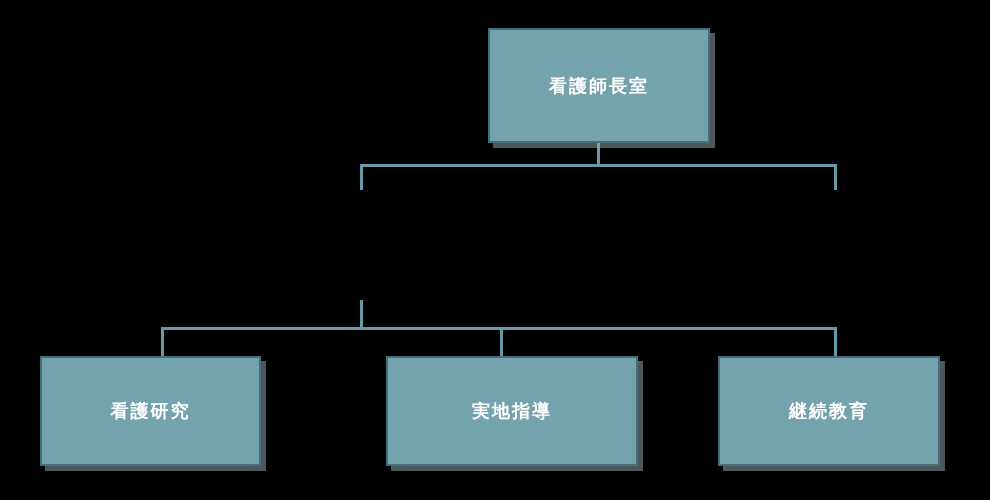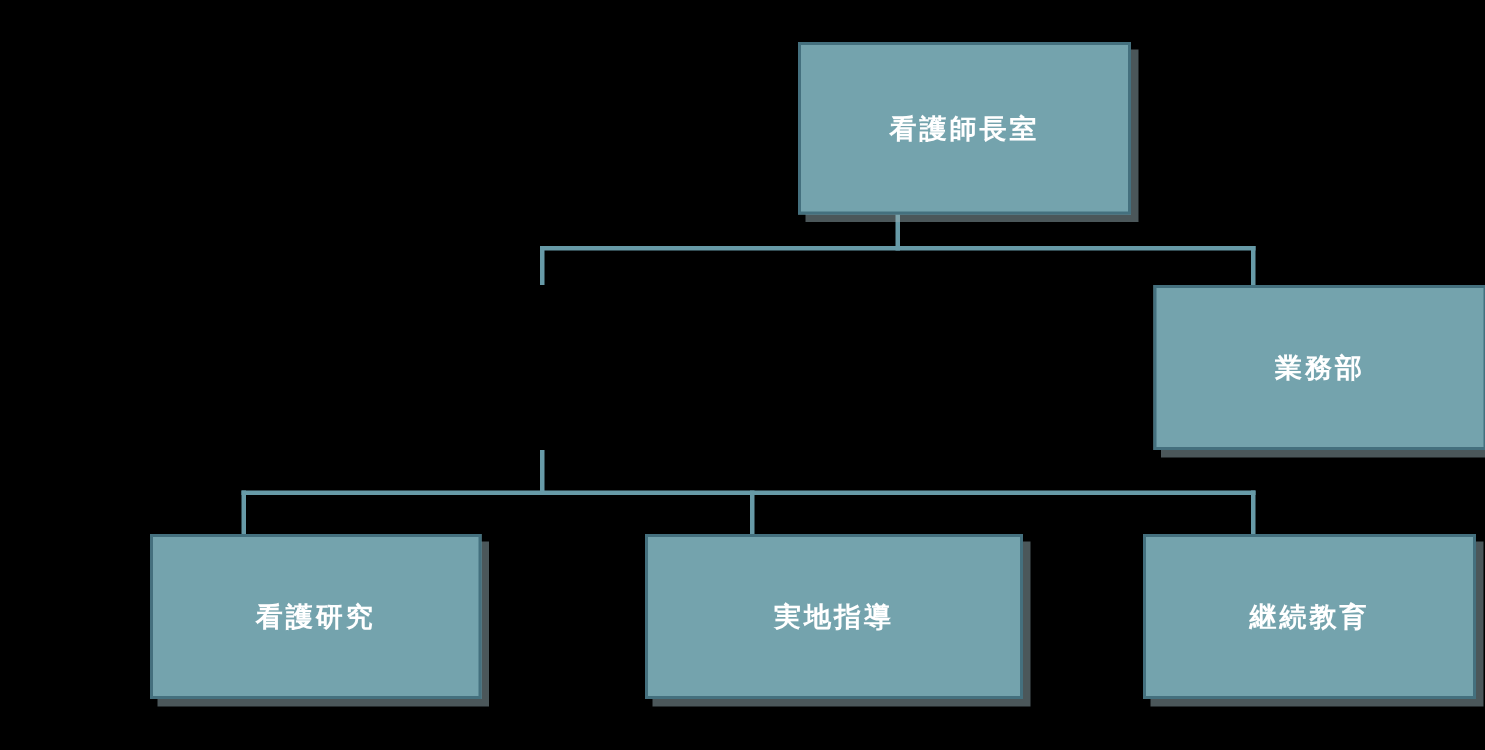--- a/index.html
+++ b/index.html
@@ -24,38 +24,37 @@
   }
   .node {
     position: absolute;
     background: var(--node-fill);
     border: 2px solid var(--node-border);
     box-shadow: 5px 5px 0 0 var(--shadow);
     box-sizing: border-box;
     display: flex;
     align-items: center;
     justify-content: center;
-    margin-left: 44px;
   }
   .node .label {
     color: var(--text);
     font-size: 18px;
     font-weight: bold;
     letter-spacing: 2px;
     white-space: nowrap;
   }
   .line {
     position: absolute;
     background: var(--connector);
   }
   
   .n-root                 { left: 488px; top: 28px;  width: 222px; height: 115px; }
   .n-education            { left: 250px; top: 190px; width: 223px; height: 110px; }
   .n-operations           { left: 725px; top: 190px; width: 222px; height: 110px; }
-  .n-nursing-research     { left: 56px;  top: 356px; width: 221px; height: 110px; }
+  .n-nursing-research     { left: 40px;  top: 356px; width: 221px; height: 110px; }
   .n-practical-guidance   { left: 386px; top: 356px; width: 252px; height: 110px; }
   .n-continuing-education { left: 718px; top: 356px; width: 222px; height: 110px; }
   
   .c-root-stem      { left: 597px; top: 143px; width: 3px;   height: 24px; }
   .c-l1-h           { left: 360px; top: 164px; width: 477px; height: 3px;  }
   .c-l1-left-stem   { left: 360px; top: 164px; width: 3px;   height: 26px; }
   .c-l1-right-stem  { left: 834px; top: 164px; width: 3px;   height: 26px; }
   .c-edu-stem       { left: 360px; top: 300px; width: 3px;   height: 30px; }
   .c-l2-h           { left: 161px; top: 327px; width: 676px; height: 3px;  }
   .c-l2-stem-left   { left: 161px; top: 327px; width: 3px;   height: 29px; }
@@ -75,23 +74,20 @@
   <div class="line c-l2-h"></div>
   <div class="line c-l2-stem-left"></div>
   <div class="line c-l2-stem-mid"></div>
   <div class="line c-l2-stem-right"></div>
 
   <div class="node n-root">
     <span class="label">看護師長室</span>
   </div>
 
 
-  <div class="node n-operations">
-    <span class="label">業務部</span>
-  </div>
 
   <div class="node n-nursing-research">
     <span class="label">看護研究</span>
   </div>
 
   <div class="node n-practical-guidance">
     <span class="label">実地指導</span>
   </div>
 
   <div class="node n-continuing-education">

